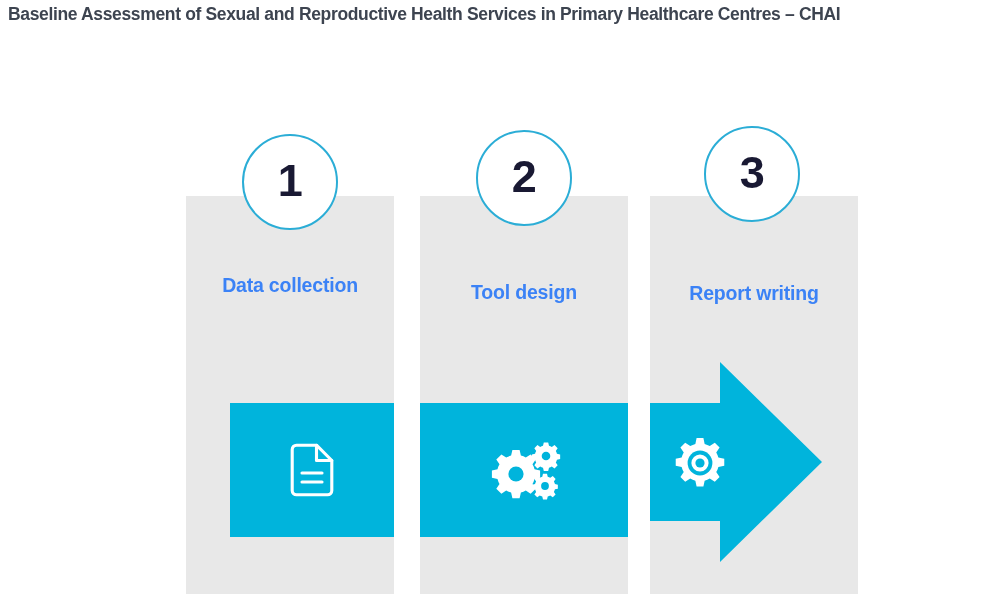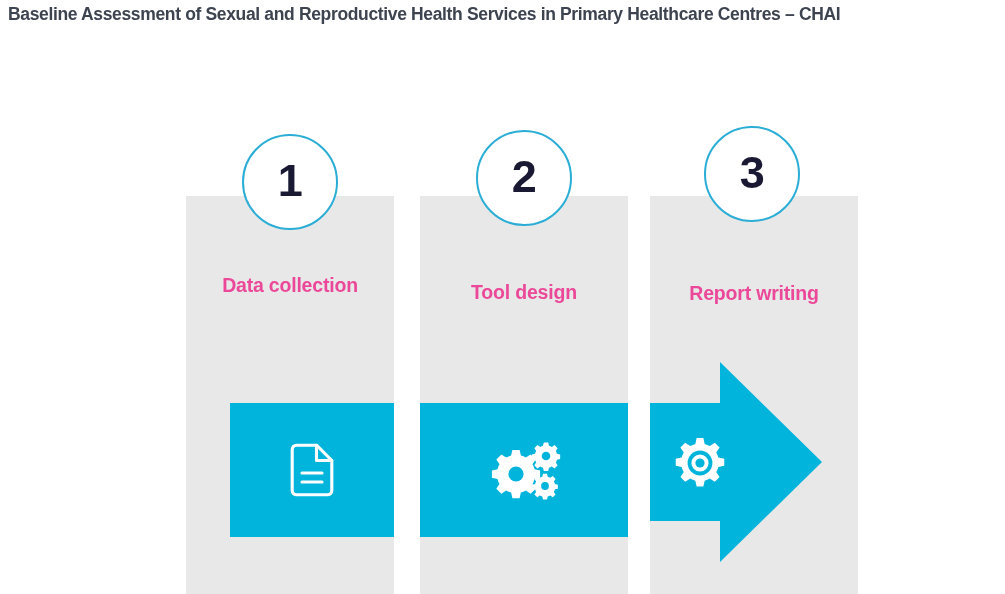--- a/index.html
+++ b/index.html
@@ -78,21 +78,21 @@
     letter-spacing: -0.5px;
   }
 
   .step-label {
     position: absolute;
     left: 0;
     width: 100%;
     text-align: center;
     font-size: 19.5px;
     font-weight: bold;
-    color: #ec4899;
+    color: #3b82f6;
     letter-spacing: -0.2px;
   }
 
   
   .step-band {
     position: absolute;
     background: #00b4dc;
   }
   .step-icon {
     position: absolute;

